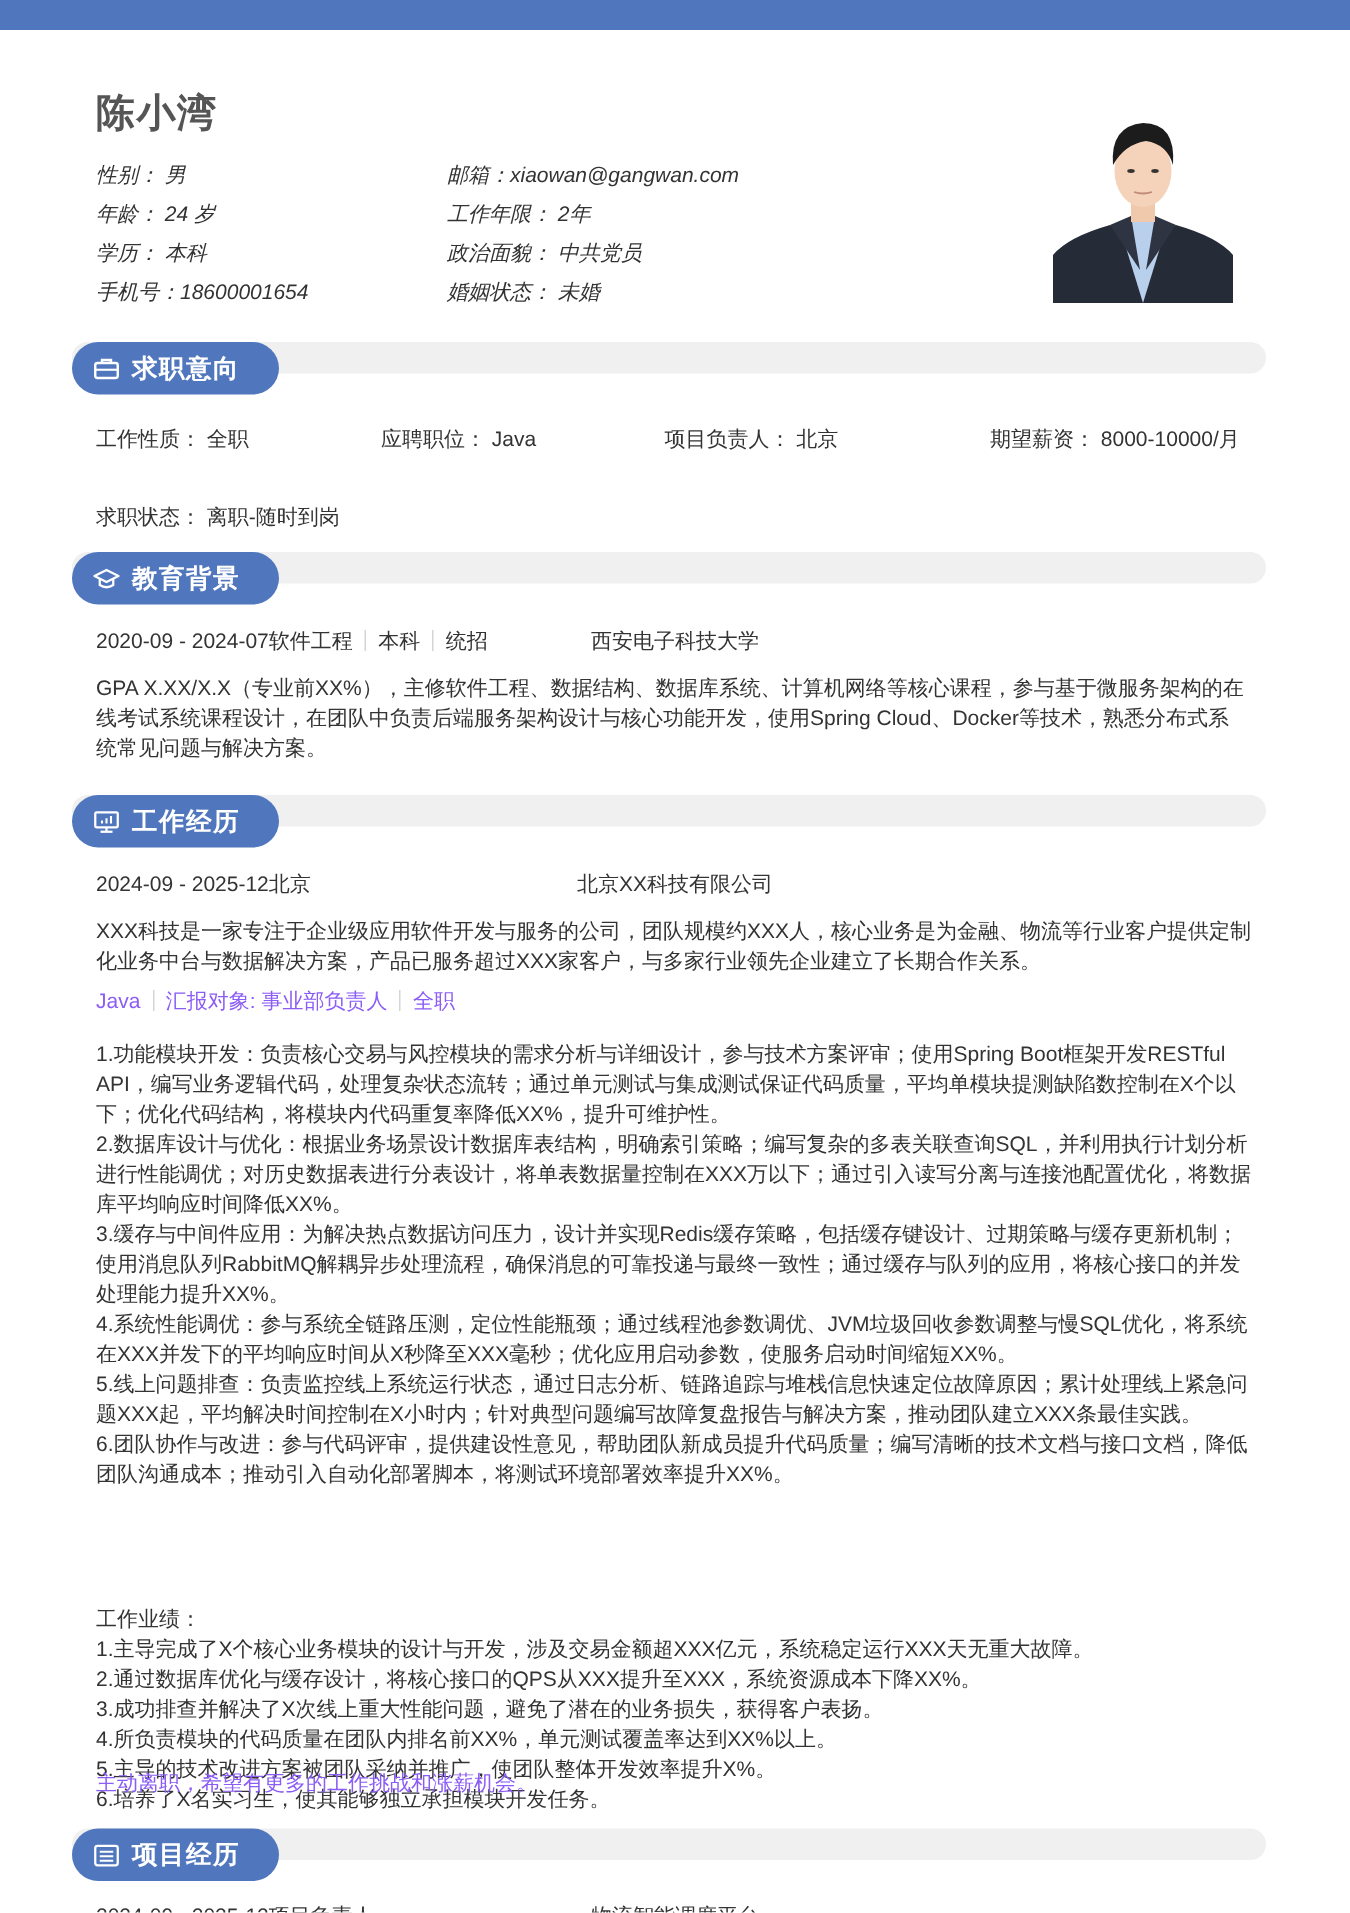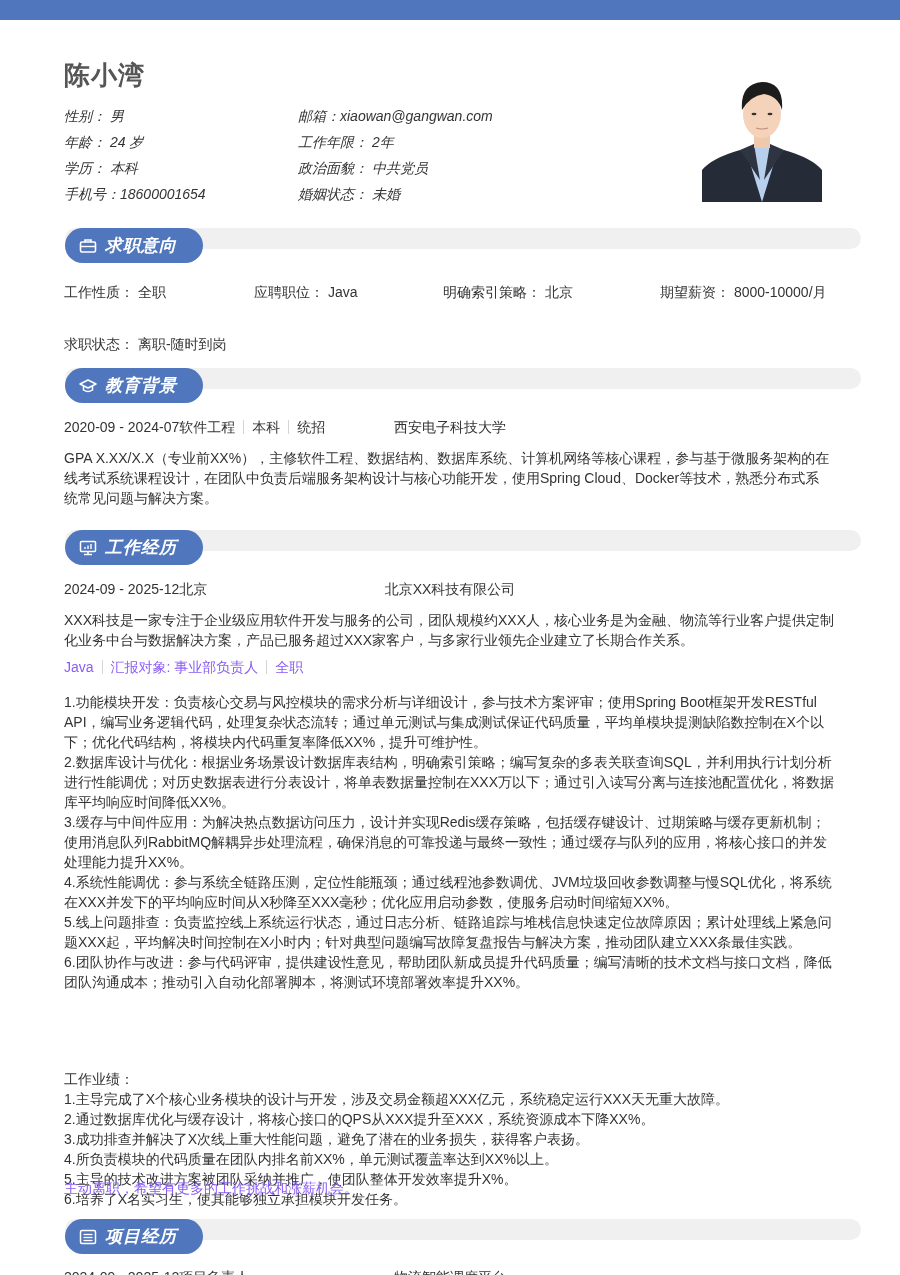--- a/index.html
+++ b/index.html
@@ -3,21 +3,21 @@
 <meta charset="utf-8">
 <style>
   * { box-sizing: border-box; margin: 0; padding: 0; }
   html, body { width: 900px; height: 1275px; overflow: hidden; background: #ffffff; }
   body { font-family: "Liberation Sans", "DejaVu Sans", sans-serif; color: #333333; font-size: 14px; position: relative; }
   .topbar { position: absolute; left: 0; top: 0; width: 900px; height: 20px; background: #5077bd; }
   .name { position: absolute; left: 64px; top: 58px; font-size: 26px; font-weight: bold; color: #555555; letter-spacing: 1px; }
   .info-col { position: absolute; top: 104px; }
   .info-col .row { height: 26px; line-height: 24px; font-size: 14px; color: #333; white-space: nowrap; font-style: italic; }
   .photo { position: absolute; left: 702px; top: 70px; width: 120px; height: 132px; background: #ffffff; overflow: hidden; }
-  .section-head { position: absolute; left: 65px; width: 796px; height: 21px; background: #f0f0f0; border-radius: 18px; font-style: italic; }
+  .section-head { position: absolute; left: 48px; width: 796px; height: 21px; background: #f0f0f0; border-radius: 18px; }
   .section-head .pill { position: absolute; left: 0; top: 0; height: 35px; width: 138px; background: #5077bd; border-radius: 18px; color: #fff; display: flex; align-items: center; padding-left: 14px; }
   .section-head .pill .ico { width: 18px; height: 18px; margin-right: 8px; display: inline-flex; align-items: center; justify-content: center; }
   .section-head .pill .title { font-size: 17px; font-weight: bold; letter-spacing: 1px; }
   .line { position: absolute; left: 64px; width: 772px; font-size: 14px; line-height: 20px; color: #8b5cf6; }
   .row3 { position: absolute; left: 64px; width: 772px; display: flex; justify-content: flex-start; font-size: 14px; line-height: 20px; }
   .row3 .mid { position: absolute; left: 0; right: 0; text-align: center; pointer-events: none; }
   .sep { display: inline-block; width: 1px; height: 14px; background: #d5d5d5; margin: 0 8px; vertical-align: -2px; }
   .intent { position: absolute; font-size: 14px; line-height: 20px; white-space: nowrap; }
   .para { position: absolute; left: 64px; width: 772px; font-size: 14px; line-height: 20px; color: #333; }
   .para div { white-space: nowrap; }
@@ -67,21 +67,21 @@
           <path d="M6 4 V2 H12 V4" fill="none" stroke="#fff" stroke-width="1.6"></path>
           <line x1="1.5" y1="8.5" x2="16.5" y2="8.5" stroke="#fff" stroke-width="1.4"></line>
         </svg>
     </span>
     <span class="title">求职意向</span>
   </div>
 </div>
 
 <div class="intent" style="left:64px; top:282px;"><span>工作性质：</span> <span>全职</span></div>
 <div class="intent" style="left:254px; top:282px;"><span>应聘职位：</span> <span>Java</span></div>
-<div class="intent" style="left:443px; top:282px;"><span>明确索引策略：</span> <span>北京</span></div>
+<div class="intent" style="left:443px; top:282px;"><span>项目负责人：</span> <span>北京</span></div>
 <div class="intent" style="left:660px; top:282px;"><span>期望薪资：</span> <span>8000-10000/月</span></div>
 <div class="intent" style="left:64px; top:318px;margin-top:16px;"><span>求职状态：</span> <span>离职-随时到岗</span></div>
 
 <div class="section-head" style="top:368px;">
   <div class="pill">
     <span class="ico">
       <svg width="18" height="16" viewBox="0 0 18 16">
           <path d="M1 6 L9 2 L17 6 L9 10 Z" fill="none" stroke="#fff" stroke-width="1.5" stroke-linejoin="round"></path>
           <path d="M4.5 8 V12 Q9 15 13.5 12 V8" fill="none" stroke="#fff" stroke-width="1.5"></path>
         </svg>

